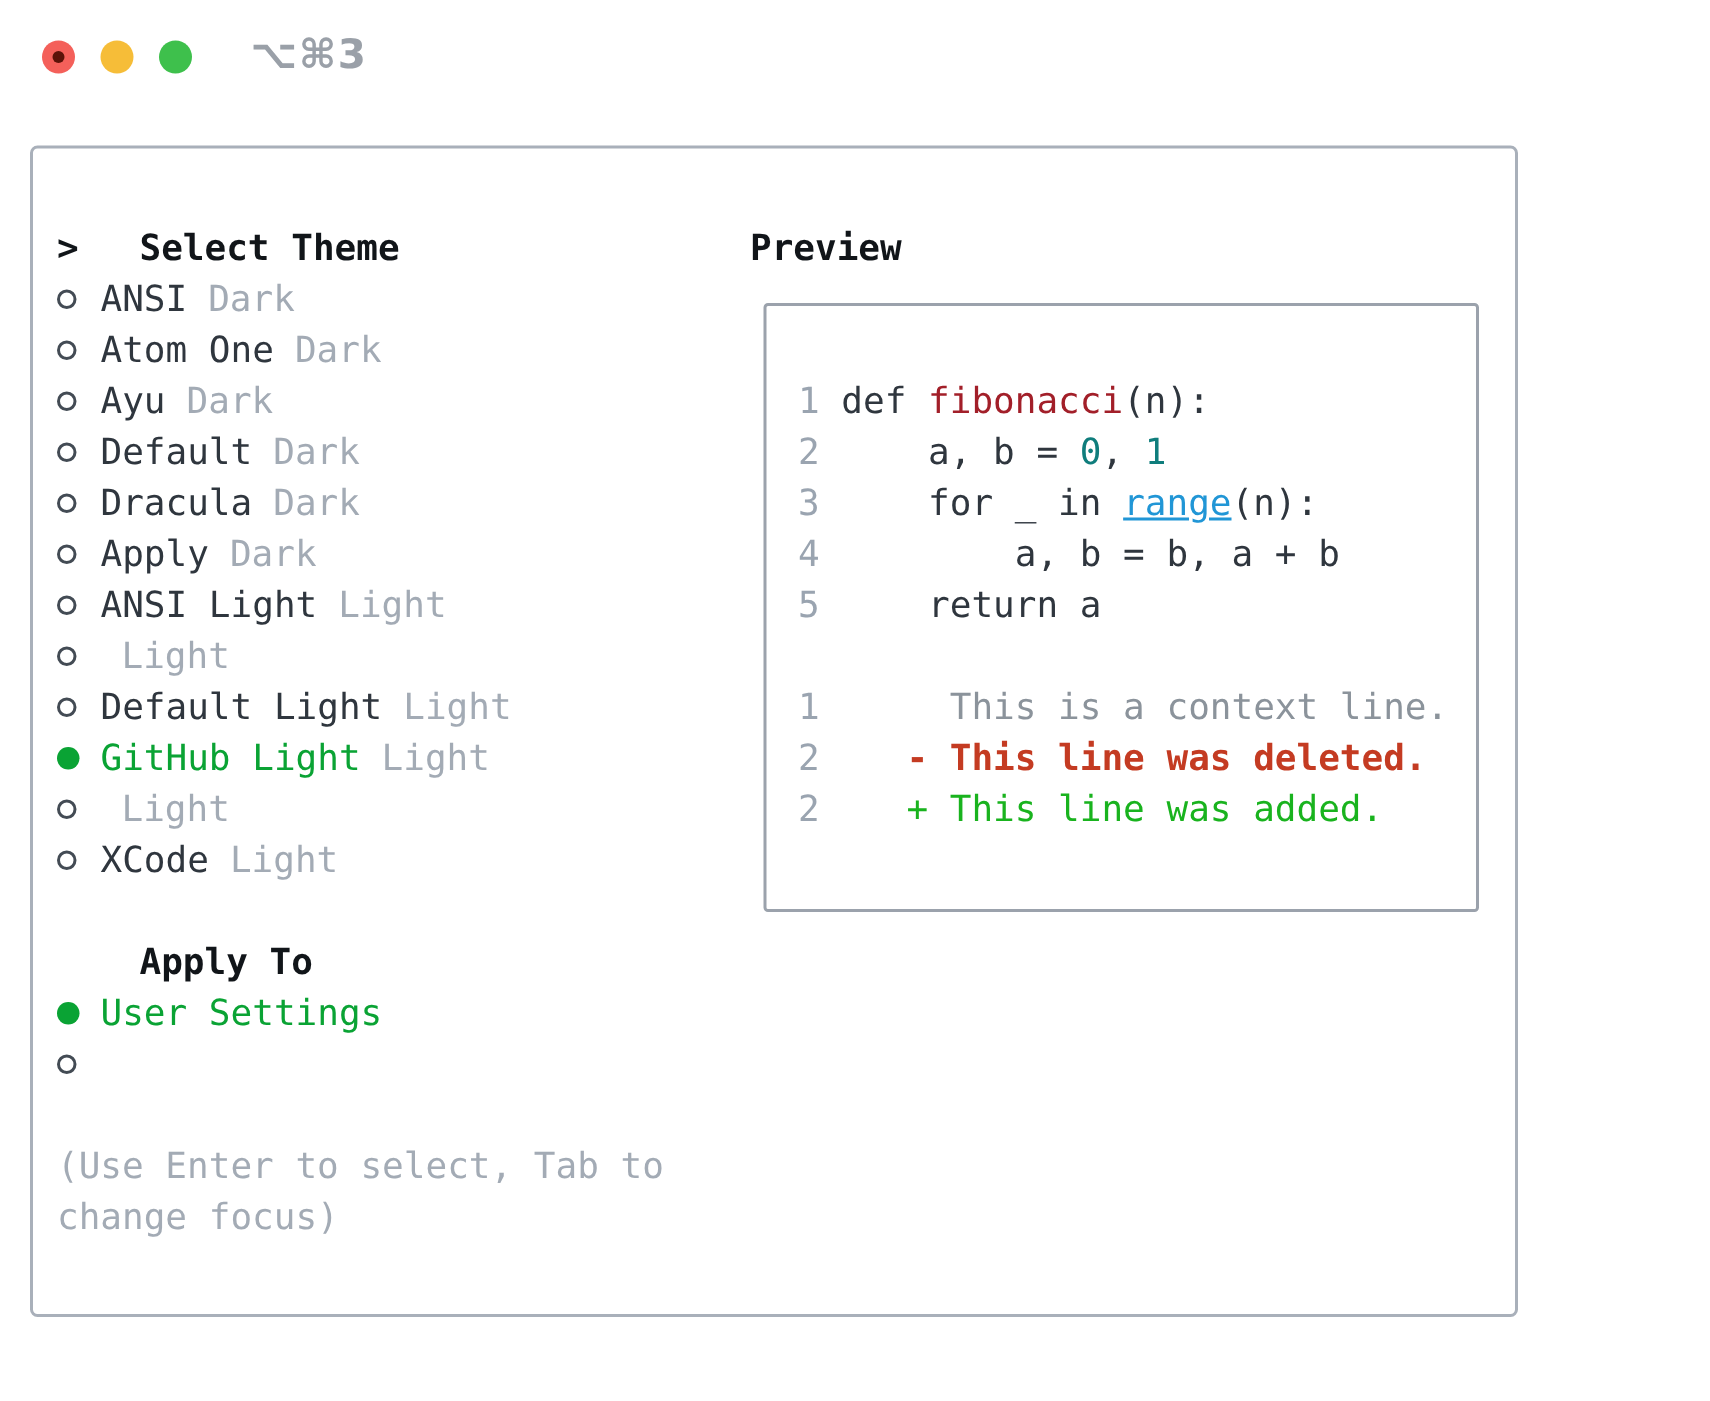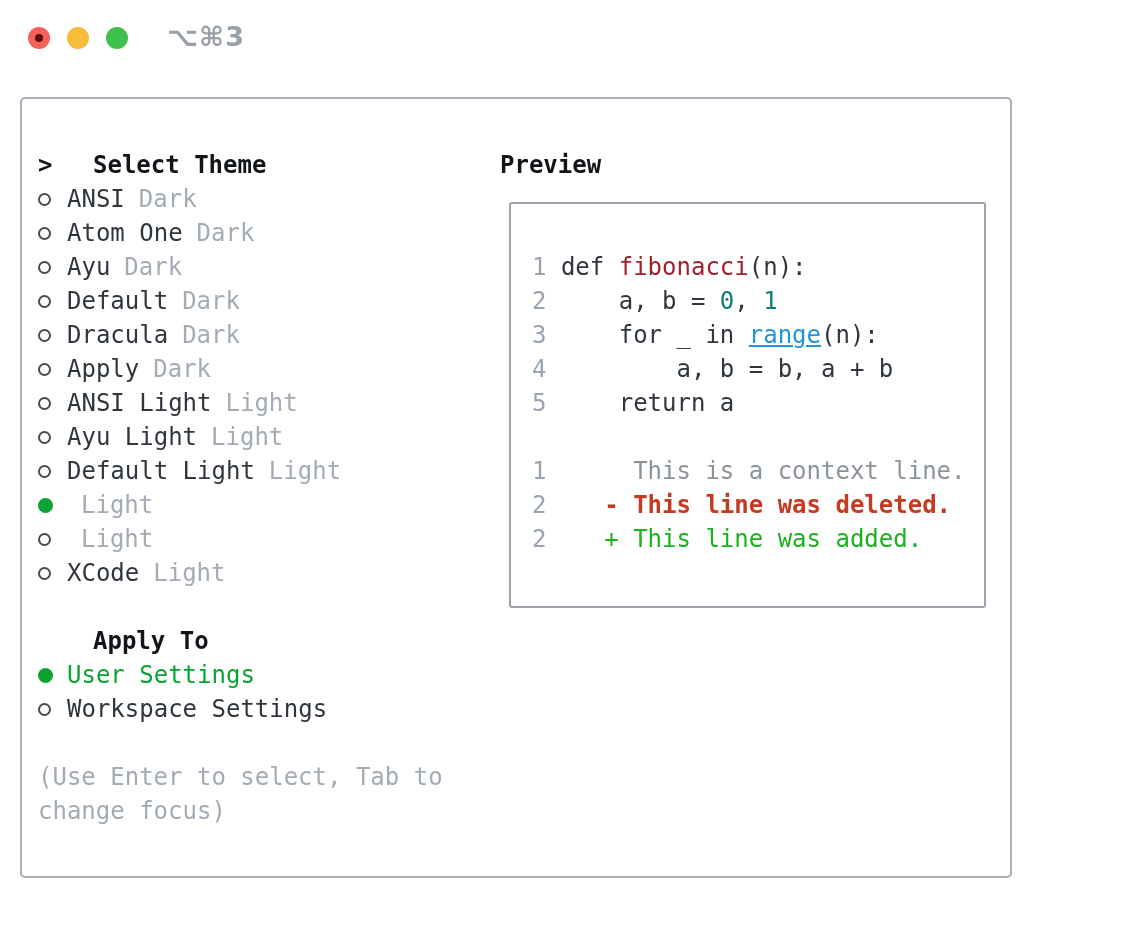--- a/index.html
+++ b/index.html
@@ -127,34 +127,34 @@
             <span class="prefix">
               <span class="ring"></span>
             </span>
             <span class="vname">ANSI Light</span>
             <span class="variant">Light</span>
           </div>
           <div class="row">
             <span class="prefix">
               <span class="ring"></span>
             </span>
-            <span class="vname">Ayu Light</span>
             <span class="variant">Light</span>
           </div>
           <div class="row">
             <span class="prefix">
               <span class="ring"></span>
             </span>
             <span class="vname">Default Light</span>
             <span class="variant">Light</span>
           </div>
           <div class="row">
             <span class="prefix">
               <span class="dot"></span>
             </span>
+            <span class="vname sel">GitHub Light</span>
             <span class="variant">Light</span>
           </div>
           <div class="row">
             <span class="prefix">
               <span class="ring"></span>
             </span>
             <span class="variant">Light</span>
           </div>
           <div class="row">
             <span class="prefix">
@@ -176,21 +176,20 @@
           <div class="row">
             <span class="prefix">
               <span class="dot"></span>
             </span>
             <span class="vname sel">User Settings</span>
           </div>
           <div class="row">
             <span class="prefix">
               <span class="ring"></span>
             </span>
-            <span class="vname">Workspace Settings</span>
           </div>
         </div>
 
       <div class="row spacer"></div>
 
       <div class="hint">(Use Enter to select, Tab to change focus)</div>
     </div>
 
     <div class="preview-label">Preview</div>
 

